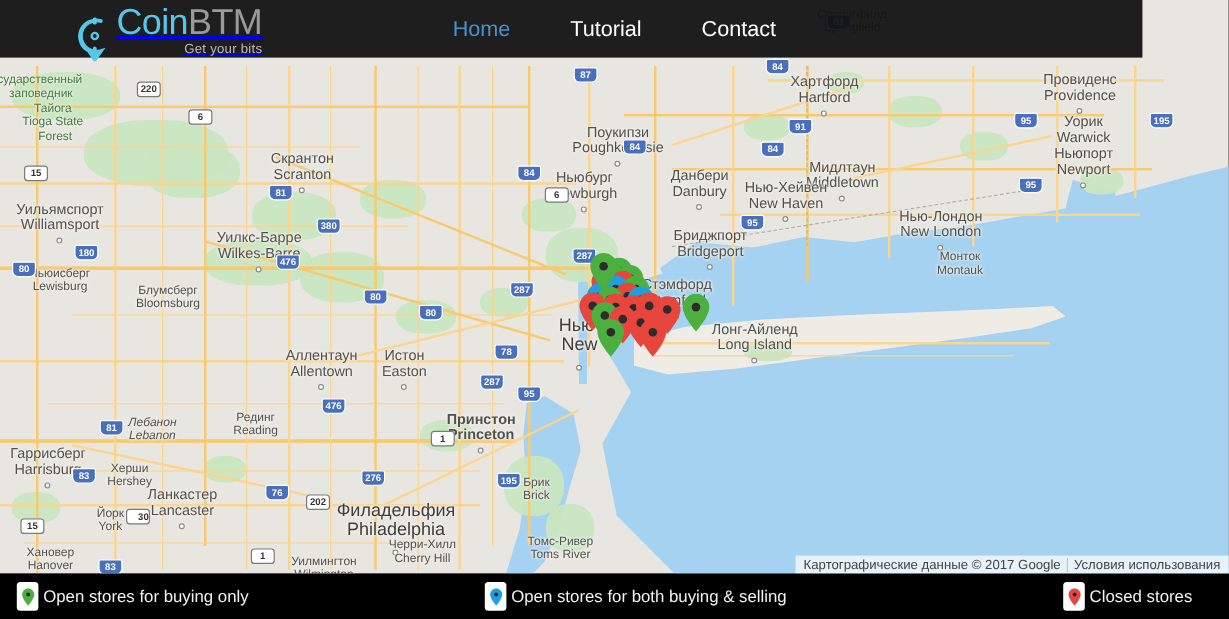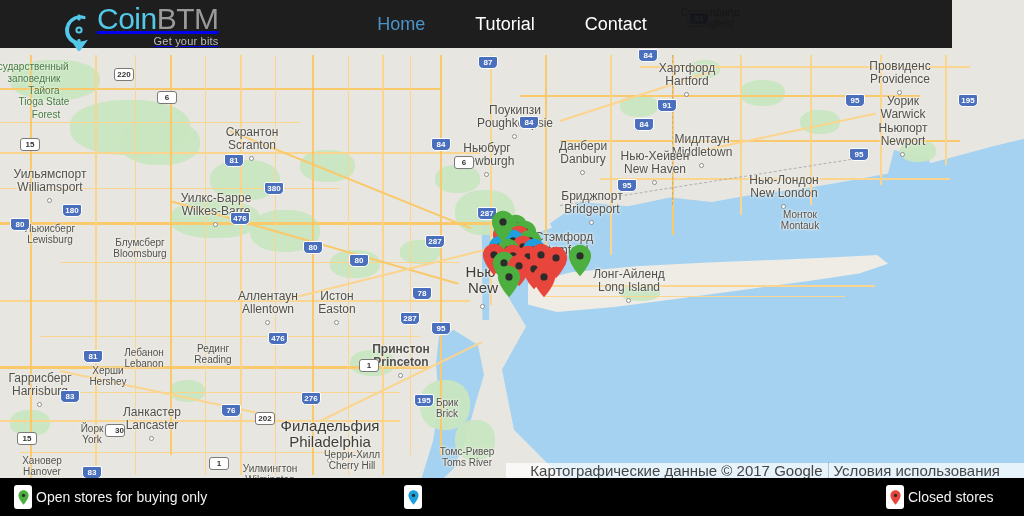--- a/index.html
+++ b/index.html
@@ -113,21 +113,21 @@
   .nav-link {
     color:#fff; font-size:18px; text-decoration:none; cursor:pointer; padding:4px 6px;
   }
   .nav-link.active { color:#4a93c9; }
 
   
   #attrib {
     position:absolute; right:0; bottom:38px; height:15px; z-index:30;
     display:flex; align-items:center;
     background:rgba(255,255,255,.72);
-    font-size:15px; color:#444; padding:0 19px;
+    font-size:11px; color:#444; padding:0 2px;
   }
   #attrib span { padding:0 5px; border-right:1px solid rgba(0,0,0,.18); }
   #attrib span:last-child { border-right:none; }
 
   
   #footer {
     position:absolute; left:0; bottom:0; width:1024px; height:38px;
     background:#000; z-index:50;
   }
   .legend-item {
@@ -295,38 +295,38 @@
         </div>
         <div class="lbl lbl-city-sm" style="left: 270px; top: 464px; transform: translateX(-50%);">
           <span class="ru">Уилмингтон</span>
           <span class="en">Wilmington</span>
         </div>
         <div class="lbl lbl-city" style="left: 40px; top: 372px; transform: translateX(-50%);">
           <span class="ru">Гаррисберг</span>
           <span class="en">Harrisburg</span>
         </div>
         <div class="city-dot" style="left: 37px; top: 402px;"></div>
-        <div class="lbl lbl-city-sm" style="left: 108px; top: 366px; transform: translateX(-50%); text-align: center;">
+        <div class="lbl lbl-city-sm" style="left: 108px; top: 386px; transform: translateX(-50%); text-align: center;">
           <span class="ru">Херши</span>
           <span class="en">Hershey</span>
         </div>
         <div class="lbl lbl-city" style="left: 152px; top: 406px; transform: translateX(-50%);">
           <span class="ru">Ланкастер</span>
           <span class="en">Lancaster</span>
         </div>
         <div class="city-dot" style="left: 149px; top: 436px;"></div>
         <div class="lbl lbl-city-sm" style="left: 92px; top: 424px; transform: translateX(-50%);">
           <span class="ru">Йорк</span>
           <span class="en">York</span>
         </div>
         <div class="lbl lbl-city-sm" style="left: 42px; top: 456px; transform: translateX(-50%);">
           <span class="ru">Хановер</span>
           <span class="en">Hanover</span>
         </div>
-        <div class="lbl lbl-city-sm" style="left: 144px; top: 348px; transform: translateX(-50%);">
+        <div class="lbl lbl-city-sm" style="left: 127px; top: 348px; transform: translateX(-50%); font-style: italic;">
           <span class="ru">Лебанон</span>
           <span class="en">Lebanon</span>
         </div>
         <div class="lbl lbl-city-sm" style="left: 213px; top: 344px; transform: translateX(-50%);">
           <span class="ru">Рединг</span>
           <span class="en">Reading</span>
         </div>
         <div class="lbl lbl-city" style="left: 515px; top: 104px; transform: translateX(-50%);">
           <span class="ru">Поукипзи</span>
           <span class="en">Poughkeepsie</span>
@@ -645,20 +645,21 @@
       <span class="legend-label">Open stores for buying only</span>
     </div>
 
     <div class="legend-item" id="legend-1">
       <span class="legend-pin">
         <svg viewBox="0 0 24 33" xmlns="http://www.w3.org/2000/svg">
           <path d="M12 .8C5.9.8.9 5.8.9 11.9c0 8 11.1 20.3 11.1 20.3s11.1-12.3 11.1-20.3C23.1 5.8 18.1.8 12 .8z" fill="#1e9fe0"></path>
           <circle cx="12" cy="11.9" r="3.6" fill="#2c2c2c"></circle>
         </svg>
       </span>
+      <span class="legend-label">Open stores for both buying &amp; selling</span>
     </div>
 
     <div class="legend-item" id="legend-2">
       <span class="legend-pin">
         <svg viewBox="0 0 24 33" xmlns="http://www.w3.org/2000/svg">
           <path d="M12 .8C5.9.8.9 5.8.9 11.9c0 8 11.1 20.3 11.1 20.3s11.1-12.3 11.1-20.3C23.1 5.8 18.1.8 12 .8z" fill="#e8453c"></path>
           <circle cx="12" cy="11.9" r="3.6" fill="#2c2c2c"></circle>
         </svg>
       </span>
       <span class="legend-label">Closed stores</span>

